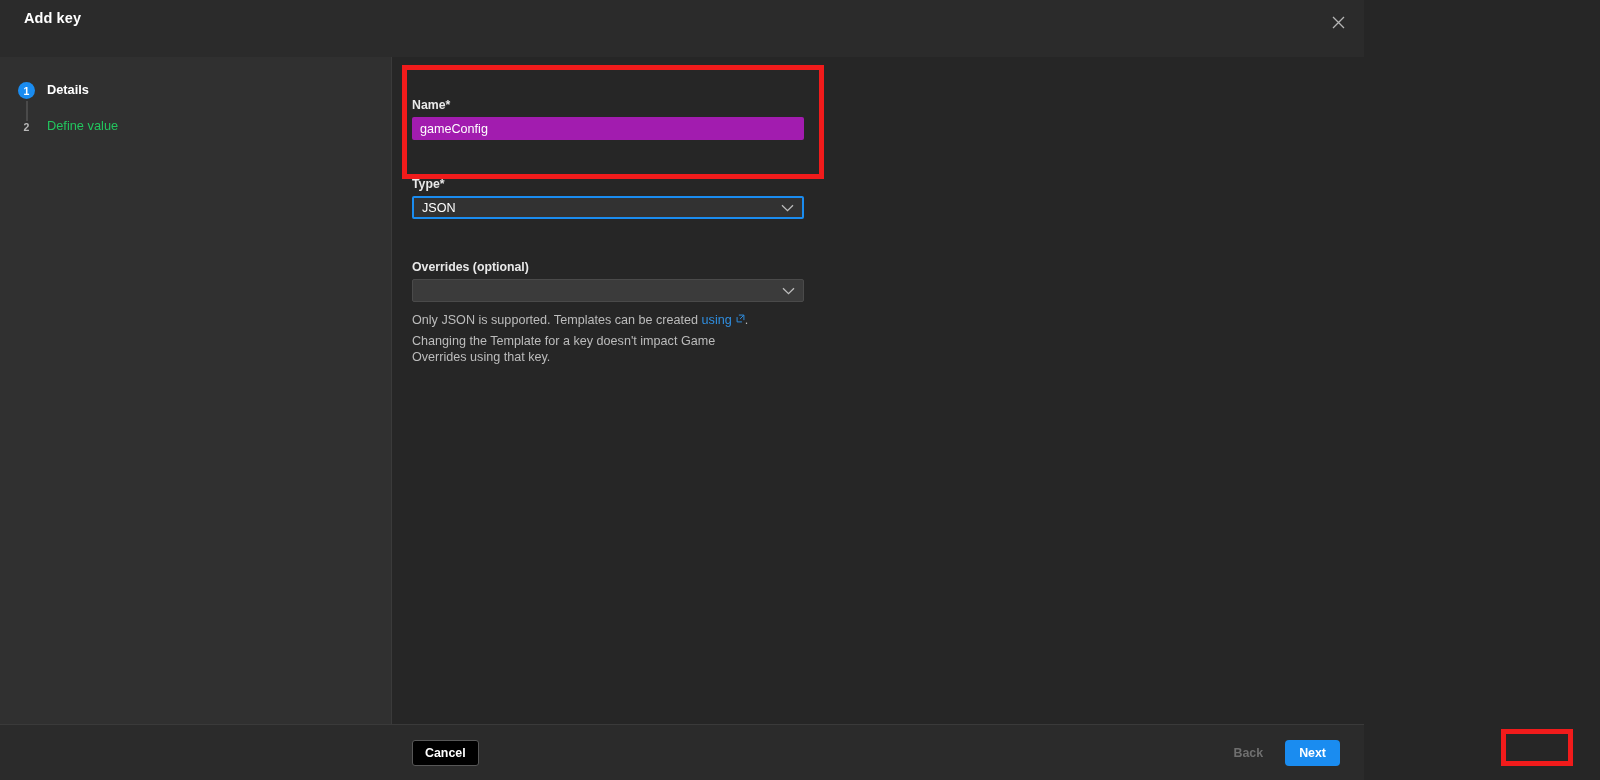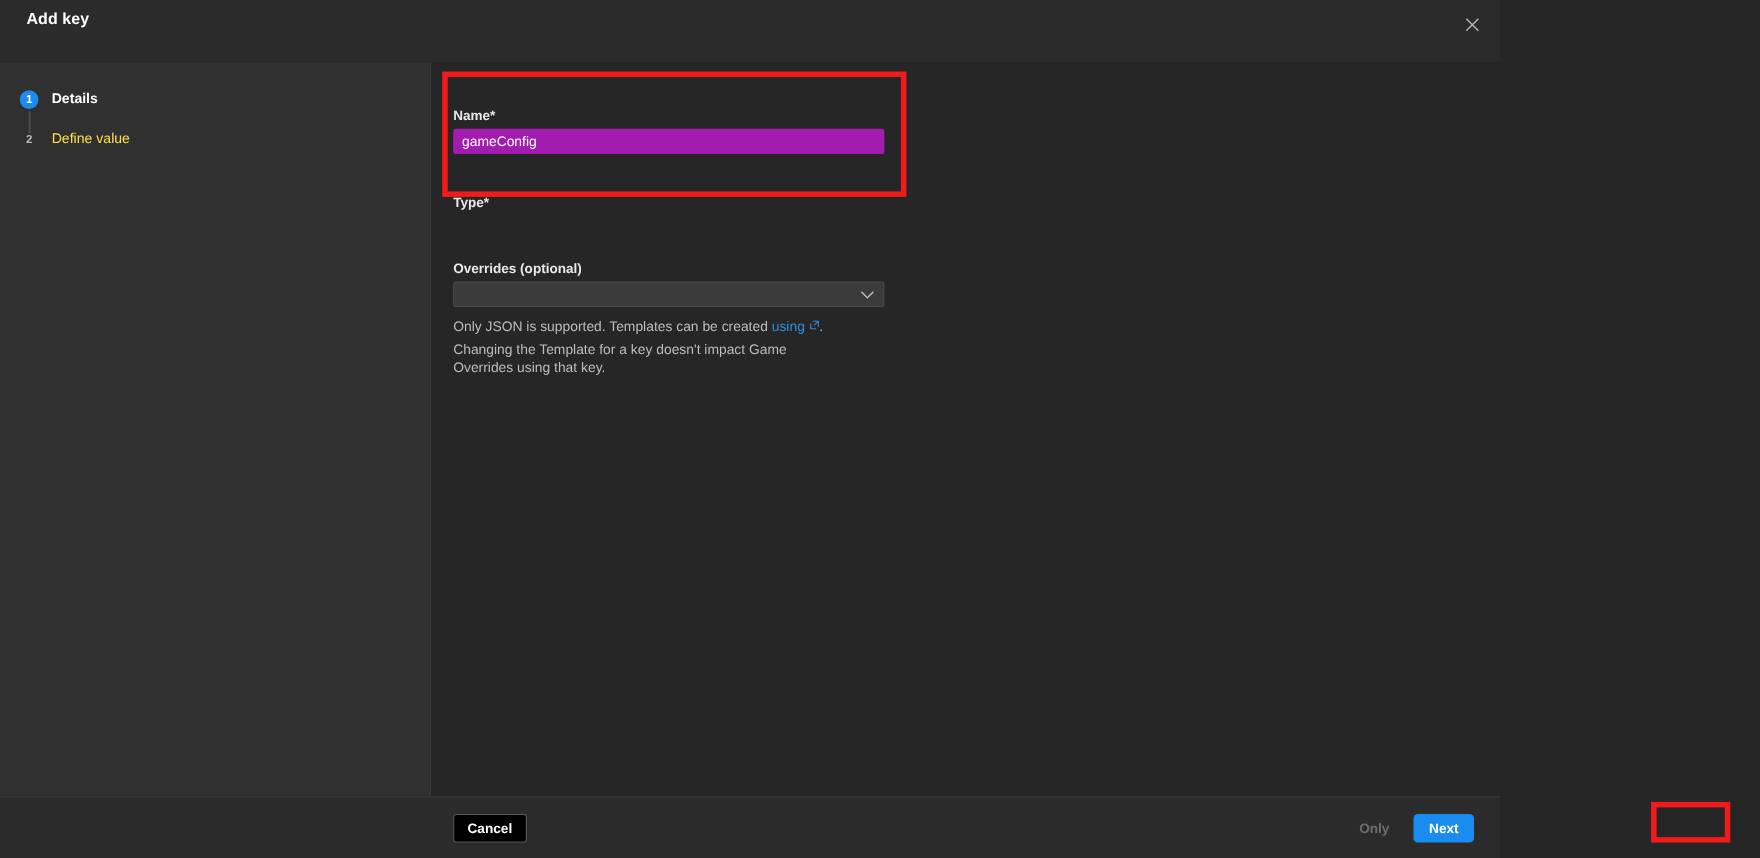--- a/index.html
+++ b/index.html
@@ -47,21 +47,21 @@
   .step { display: flex; align-items: flex-start; position: relative; height: 36px; }
   .step-bullet {
     width: 17px; height: 17px; border-radius: 50%;
     display: flex; align-items: center; justify-content: center;
     font-size: 10.5px; font-weight: bold; flex: 0 0 auto; margin-top: 1px;
   }
   .step-bullet.active { background: #1a8cf0; color: #ffffff; }
   .step-bullet.inactive { background: transparent; color: #b9b9b9; }
   .step-label { margin-left: 12px; font-size: 12.8px; line-height: 17px; }
   .step-label.active { color: #ffffff; font-weight: bold; }
-  .step-label.inactive { color: #fde047; }
+  .step-label.inactive { color: #22c55e; }
   .step-connector {
     position: absolute; left: 8px; top: 20px; width: 2px; height: 20px; background: #4a4a4a;
   }
 
   .content {
     flex: 1 1 auto; position: relative; background: #262626; padding-top: 14px;
   }
   .form { margin-left: 20px; width: 392px; }
 
   .field-label { font-size: 12.3px; font-weight: bold; color: #e9e9e9; margin-bottom: 5px; margin-top: 27px; }
@@ -145,20 +145,28 @@
 
     <div class="content">
       <div class="form">
 
         <div class="field-label">Name*</div>
         <div class="text-input" placeholder="">gameConfig</div>
 
         <div class="gap-sm"></div>
 
         <div class="field-label">Type*</div>
+        <div class="select focused">
+          <span>JSON</span>
+          <span class="chev">
+              <svg width="13" height="8" viewBox="0 0 13 8">
+                <path d="M1 1.2L6.5 6.6L12 1.2" fill="none" stroke="#bdbdbd" stroke-width="1.3"></path>
+              </svg>
+            </span>
+        </div>
 
         <div class="gap-md"></div>
 
         <div class="field-label">Overrides (optional)</div>
         <div class="select">
           <span></span>
           <span class="chev">
               <svg width="13" height="8" viewBox="0 0 13 8">
                 <path d="M1 1.2L6.5 6.6L12 1.2" fill="none" stroke="#bdbdbd" stroke-width="1.3"></path>
               </svg>
@@ -177,21 +185,21 @@
 
       </div>
     </div>
   </div>
 
   <div class="footer">
     <div class="footer-left">
       <button class="btn-secondary">Cancel</button>
     </div>
     <div class="footer-right">
-      <span class="btn-ghost-disabled">Only</span>
+      <span class="btn-ghost-disabled">Back</span>
       <button class="btn-primary">Next</button>
     </div>
   </div>
 
   <div class="annot" id="annot-fields"></div>
   <div class="annot" id="annot-next"></div>
 
 </div>
 
 </body></html>

